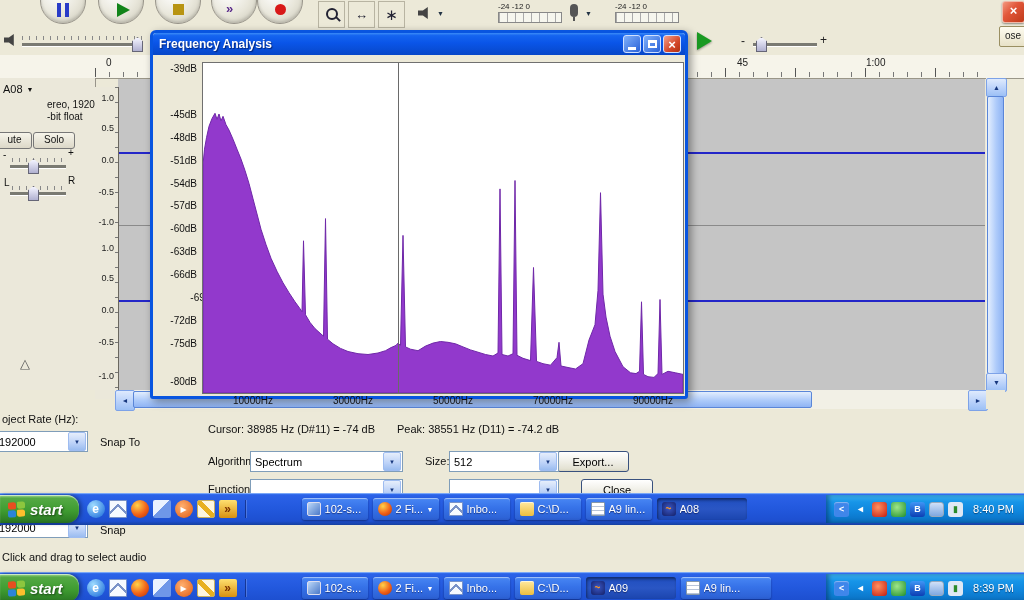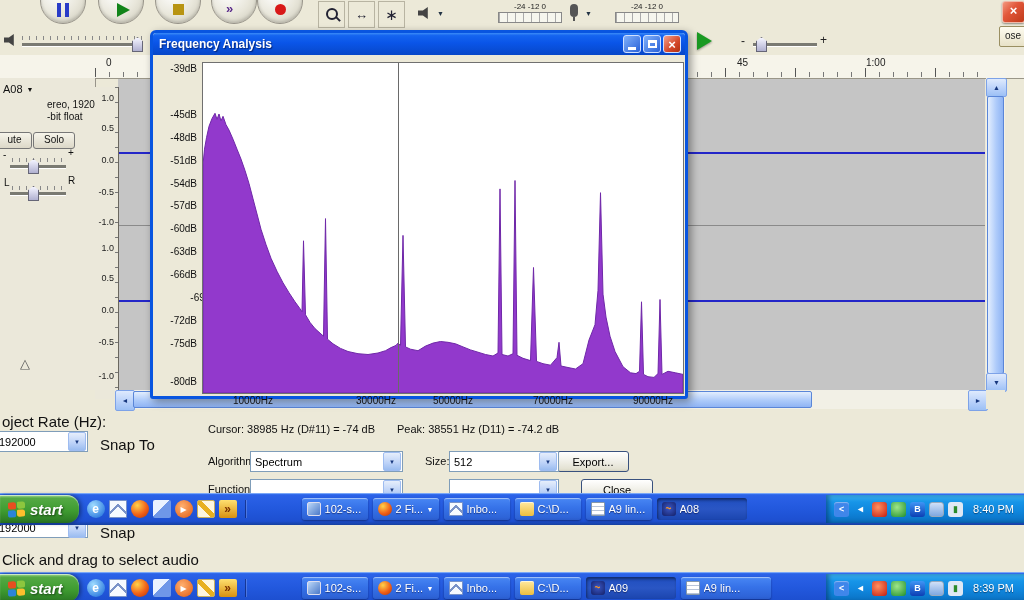--- a/index.html
+++ b/index.html
@@ -25,21 +25,21 @@
   .mag{position:relative;width:18px;height:18px;}
   .mag::before{content:'';position:absolute;left:3px;top:2px;width:8px;height:8px;
     border:2px solid #223;border-radius:50%;}
   .mag::after{content:'';position:absolute;left:12px;top:12px;width:6px;height:2px;
     background:#223;transform:rotate(45deg);}
   .spk{width:14px;height:12px;background:#444;
     clip-path:polygon(0 30%,35% 30%,70% 0,70% 100%,35% 70%,0 70%);}
   .mic{width:8px;height:13px;border-radius:4px;background:#555;position:relative;}
   .mic::after{content:'';position:absolute;left:3px;top:13px;width:2px;height:4px;background:#555;}
   .mini-chev{font-size:7px;color:#234;}
-  .meter{position:absolute;top:2px;width:64px;text-align:center;font-size:8px;color:#222;}
+  .meter{position:absolute;top:2px;width:64px;font-size:8px;color:#222;}
   .meter .bar{margin-top:1px;height:9px;border:1px solid #888;
     background:#f6f6ee repeating-linear-gradient(90deg,#aaa 0 1px,transparent 1px 8px);}
   .win-close{position:absolute;left:1002px;top:1px;width:21px;height:20px;
     background:linear-gradient(135deg,#f2987e,#e2573a 40%,#c03a1a);border:1px solid #f0b8a8;
     border-radius:3px;color:#fff;font-weight:bold;font-size:13px;line-height:18px;
     text-align:center;box-shadow:0 1px 2px rgba(0,0,0,.4);z-index:5;}
   #toolbar2{position:absolute;left:0;top:28px;width:1024px;height:27px;background:#ece9d8;
     border-bottom:1px solid #b8b4a2;z-index:2;}
   .slider-track{position:absolute;height:3px;background:#7a7a72;box-shadow:0 1px 0 #fff;}
   .slider-ticks{position:absolute;height:4px;
@@ -93,21 +93,21 @@
   .sb-thumb{background:linear-gradient(180deg,#e3eefe,#aecbfa 55%,#8fb4f4);
     border:1px solid #5a86d8;border-radius:2px;position:absolute;}
   #vscroll{position:absolute;left:986px;top:78px;width:19px;height:312px;background:#f2f0e6;z-index:2;}
   #vscroll .sb-thumb{left:1px;top:18px;width:15px;height:276px;
     background:linear-gradient(90deg,#e3eefe,#aecbfa 55%,#8fb4f4);}
   #hscroll{position:absolute;left:115px;top:390px;width:871px;height:19px;background:#f2f0e6;z-index:2;}
   #hscroll .sb-thumb{left:18px;top:1px;width:677px;height:15px;}
   #sb-corner{position:absolute;left:986px;top:390px;width:19px;height:19px;background:#ece9d8;z-index:2;}
 
   
-  .bp-text{position:absolute;font-size:15px;color:#111;z-index:2;}
+  .bp-text{position:absolute;font-size:11px;color:#111;z-index:2;}
   .xp-combo{position:absolute;height:21px;background:#fff;border:1px solid #7f9db9;
     display:flex;align-items:center;font-size:11px;z-index:2;box-sizing:border-box;}
   .xp-combo .val{flex:1;padding:0 4px;white-space:nowrap;overflow:hidden;color:#000;}
   .xp-combo .dd{width:16px;height:17px;margin:1px;flex:none;
     background:linear-gradient(180deg,#e6eefb,#bcd2f8 60%,#9abcf0);border:1px solid #9ebcf0;
     border-radius:2px;display:flex;align-items:center;justify-content:center;font-size:6px;color:#17377e;}
   .xp-btn{position:absolute;height:21px;background:linear-gradient(180deg,#ffffff,#f2f1ea 45%,#e3e1d2 90%,#d6d3c0);
     border:1px solid #39517e;border-radius:3px;font-size:11px;display:flex;align-items:center;
     justify-content:center;color:#000;box-sizing:border-box;}
 
@@ -390,21 +390,21 @@
         <div class="freq-ylab" style="top: 342.994px;">-80dB</div>
       </div>
     <div class="plot">
       <svg width="480" height="330" viewBox="0 0 480 330" preserveAspectRatio="none">
         <polygon id="spectrum-poly" stroke="#6f28a8" stroke-width="1" points="0,330 0.0,101.4 1.5,86.2 3.5,74.7 6.0,63.3 9.0,55.6 12.0,50.3 14.0,56.4 16.0,51.0 18.0,57.9 20.0,53.3 23.0,61.7 26.0,67.1 30.0,76.2 34.0,86.2 38.0,96.1 42.0,107.5 46.0,120.5 50.0,135.8 54.0,151.0 58.0,166.3 63.0,181.6 68.0,195.3 74.0,208.3 80.0,219.8 86.0,229.7 92.0,238.8 97.0,245.7 99.0,248.8 100.5,177.8 102.5,251.8 107.0,259.4 112.0,265.6 117.0,270.1 120.5,273.2 122.5,155.6 124.5,276.2 130.0,280.8 137.5,285.4 145.0,288.5 155.0,290.7 165.0,291.5 175.0,290.0 182.5,287.7 188.0,284.6 193.0,282.4 195.0,280.1 197.5,282.4 200.0,172.4 202.5,283.9 207.5,286.2 215.0,287.7 222.5,283.1 230.0,280.1 237.5,278.5 245.0,279.3 252.5,280.8 260.0,283.9 267.5,286.9 275.0,289.2 282.5,291.5 290.0,293.0 295.0,290.0 297.0,125.9 299.0,291.5 305.0,293.0 310.0,290.7 312.0,117.5 314.0,292.3 320.0,295.3 327.5,297.6 330.5,204.5 333.5,298.4 340.0,300.7 347.5,302.2 354.0,294.6 356.0,279.3 358.0,303.0 365.0,304.5 372.5,306.0 380.0,300.7 386.0,277.0 392.0,261.7 395.0,227.4 397.5,129.7 400.0,231.2 403.0,254.1 407.0,273.2 412.0,288.5 420.0,303.7 427.5,309.8 433.0,310.6 436.5,308.3 438.5,238.8 440.5,311.4 445.0,313.7 451.0,314.4 455.0,310.6 457.0,236.5 459.0,311.4 465.0,308.3 472.5,309.8 480.0,311.4 480,330" fill="#9239cc"></polygon>
       </svg>
       <div id="cursor-line" style="left: 195px;"></div>
     </div>
     <div id="freq-xaxis">
         <div class="freq-xlab" style="left: 70px;">10000Hz</div>
-        <div class="freq-xlab" style="left: 183px; text-align: right;">30000Hz</div>
+        <div class="freq-xlab" style="left: 170px;">30000Hz</div>
         <div class="freq-xlab" style="left: 270px;">50000Hz</div>
         <div class="freq-xlab" style="left: 370px;">70000Hz</div>
         <div class="freq-xlab" style="left: 470px;">90000Hz</div>
       </div>
 
     <div class="freq-readout">
       <span>Cursor: 38985 Hz (D#11) = -74 dB</span>
       <span>Peak: 38551 Hz (D11) = -74.2 dB</span>
     </div>
 

